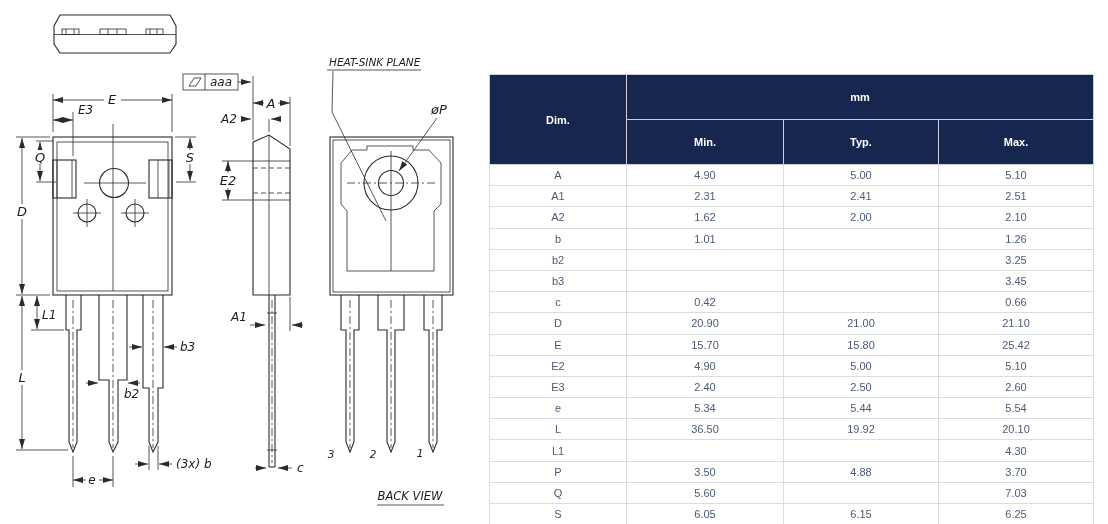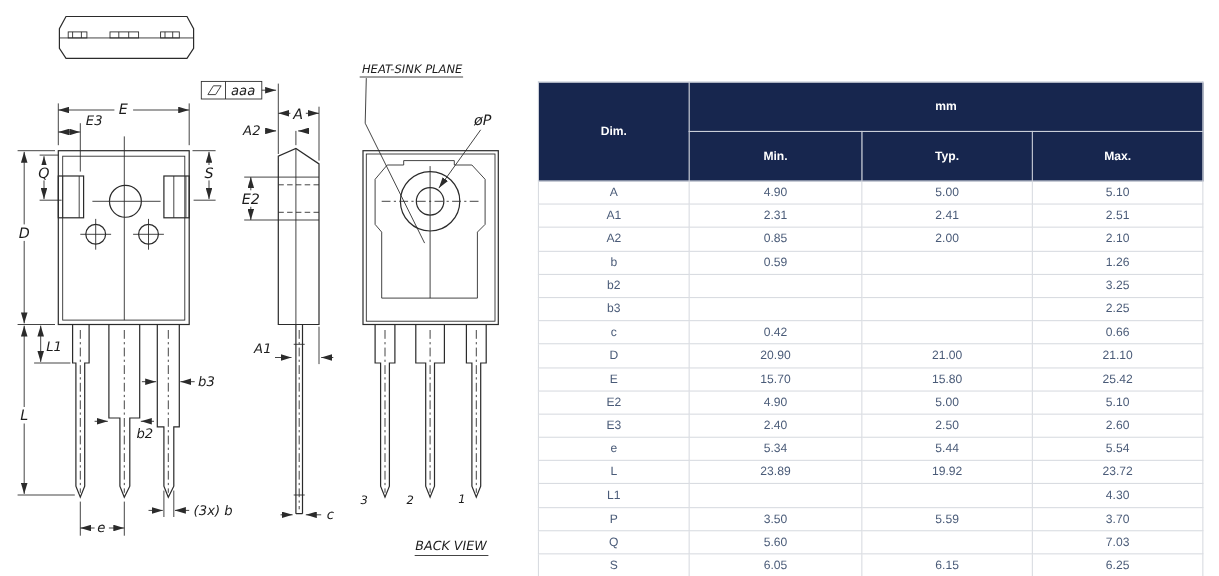--- a/index.html
+++ b/index.html
@@ -301,41 +301,41 @@
           <td>5.10</td>
         </tr>
         <tr>
           <td>A1</td>
           <td>2.31</td>
           <td>2.41</td>
           <td>2.51</td>
         </tr>
         <tr>
           <td>A2</td>
-          <td>0.85</td>
+          <td>1.62</td>
           <td>2.00</td>
           <td>2.10</td>
         </tr>
         <tr>
           <td>b</td>
-          <td>0.59</td>
+          <td>1.01</td>
           <td></td>
           <td>1.26</td>
         </tr>
         <tr>
           <td>b2</td>
           <td></td>
           <td></td>
           <td>3.25</td>
         </tr>
         <tr>
           <td>b3</td>
           <td></td>
           <td></td>
-          <td>2.25</td>
+          <td>3.45</td>
         </tr>
         <tr>
           <td>c</td>
           <td>0.42</td>
           <td></td>
           <td>0.66</td>
         </tr>
         <tr>
           <td>D</td>
           <td>20.90</td>
@@ -361,34 +361,34 @@
           <td>2.60</td>
         </tr>
         <tr>
           <td>e</td>
           <td>5.34</td>
           <td>5.44</td>
           <td>5.54</td>
         </tr>
         <tr>
           <td>L</td>
-          <td>23.89</td>
+          <td>36.50</td>
           <td>19.92</td>
-          <td>23.72</td>
+          <td>20.10</td>
         </tr>
         <tr>
           <td>L1</td>
           <td></td>
           <td></td>
           <td>4.30</td>
         </tr>
         <tr>
           <td>P</td>
           <td>3.50</td>
-          <td>5.59</td>
+          <td>4.88</td>
           <td>3.70</td>
         </tr>
         <tr>
           <td>Q</td>
           <td>5.60</td>
           <td></td>
           <td>7.03</td>
         </tr>
         <tr>
           <td>S</td>

